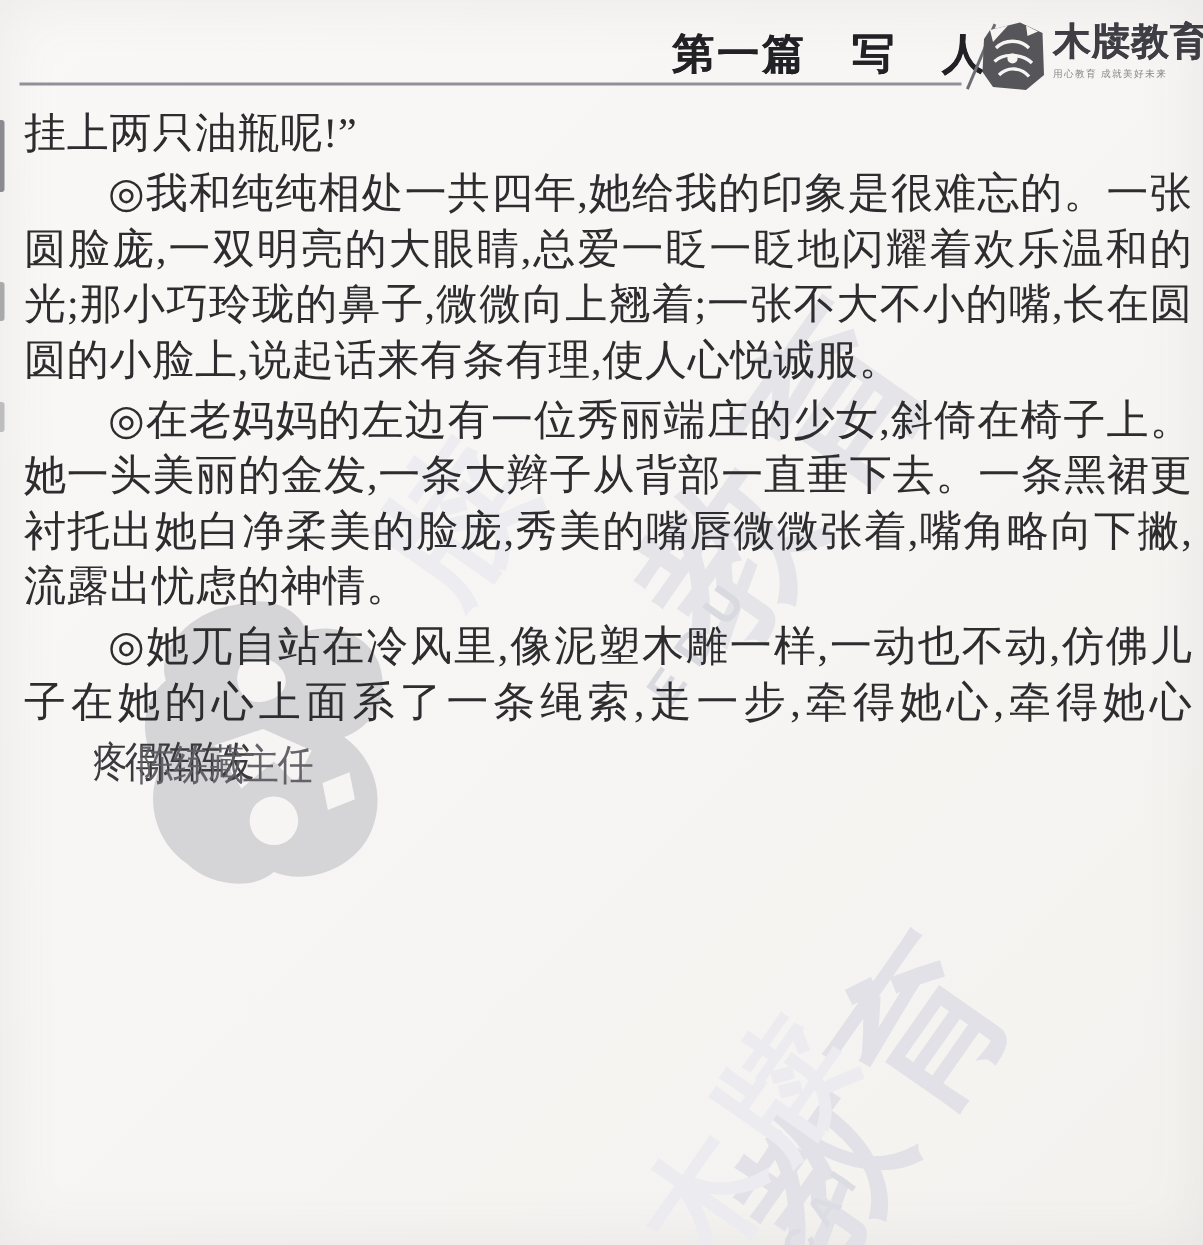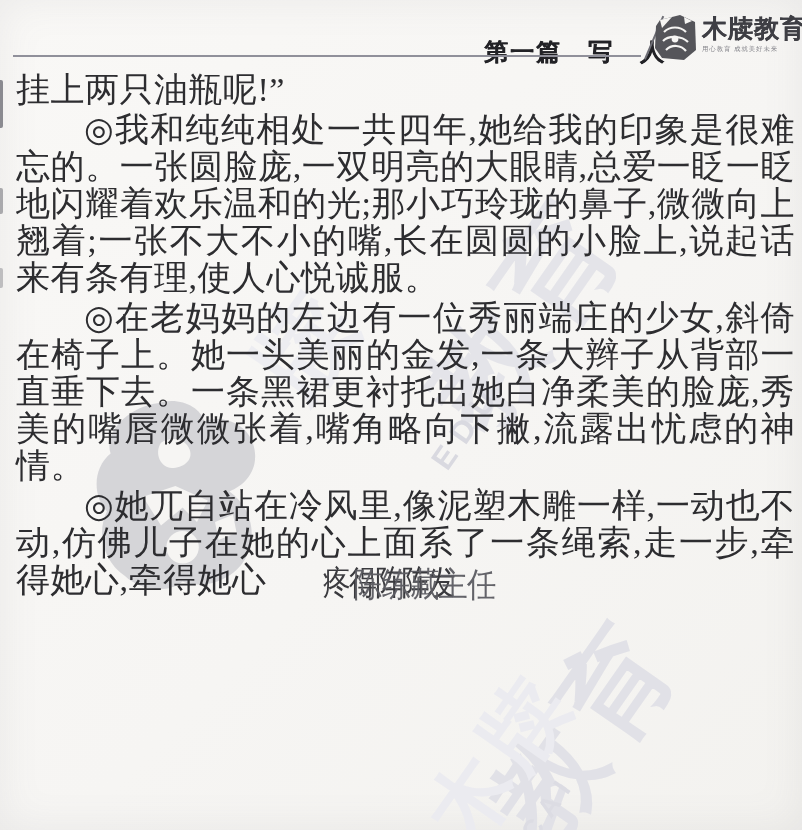--- a/index.html
+++ b/index.html
@@ -11,25 +11,25 @@
   }
   .page {
     position: relative;
     width: 802px; height: 830px;
     background: linear-gradient(135deg, #f9f8f6 0%, #f6f5f3 55%, #f3f2ef 100%);
     overflow: hidden;
     box-shadow: inset 0 0 40px rgba(120,120,125,0.10);
   }
   
   .hdr-title {
-    position: absolute; left: 448px; top: 36px;
-    font-size: 24px; font-weight: bold; color: #222226;
+    position: absolute; left: 448px; top: 17px;
+    font-size: 28px; font-weight: bold; color: #222226;
     letter-spacing: 2px;
     text-shadow: 0.4px 0 0 #222226;
-    white-space: nowrap; z-index: 5; margin-left: 36px;
+    white-space: nowrap; z-index: 5;
   }
   .hdr-rule {
     position: absolute; left: 13px; top: 55px;
     width: 628px; height: 2px;
     background: #90909a; z-index: 5;
   }
   .hdr-slash {
     position: absolute; left: 644px; top: 12px;
     width: 2px; height: 47px;
     background: #6d6d75;
@@ -72,21 +72,21 @@
   .wm-sealblob  { left: 88px; top: 396px; width: 182px; height: 198px; }
   .edge-mark { position: absolute; left: 0; width: 3px; background: #8a8a90;
                border-radius: 0 2px 2px 0; z-index: 4; }
   .edge-a { top: 80px; height: 48px; }
   .edge-b { top: 188px; height: 26px; opacity: .7; }
   .edge-c { top: 268px; height: 20px; opacity: .5; }
   
   .doc {
     position: absolute; left: 16px; top: 68px; width: 779px;
     z-index: 3;
-    font-size: 34px; line-height: 37px; color: #2d2d30;
+    font-size: 28px; line-height: 37px; color: #2d2d30;
     text-align: justify;
     letter-spacing: 0.5px;
   }
   .doc p { margin-top: 3px; }
   .doc p.indent { text-indent: 2em; }
   .tail-wrap { position: relative; display: inline-block; width: 158px; height: 34px;
                vertical-align: bottom; overflow: visible; }
   .tail-l1 { position: absolute; left: 0; top: 0; color: #3a3a3e;
              transform: scaleX(0.82); transform-origin: left;
              letter-spacing: -2px; white-space: nowrap; }

